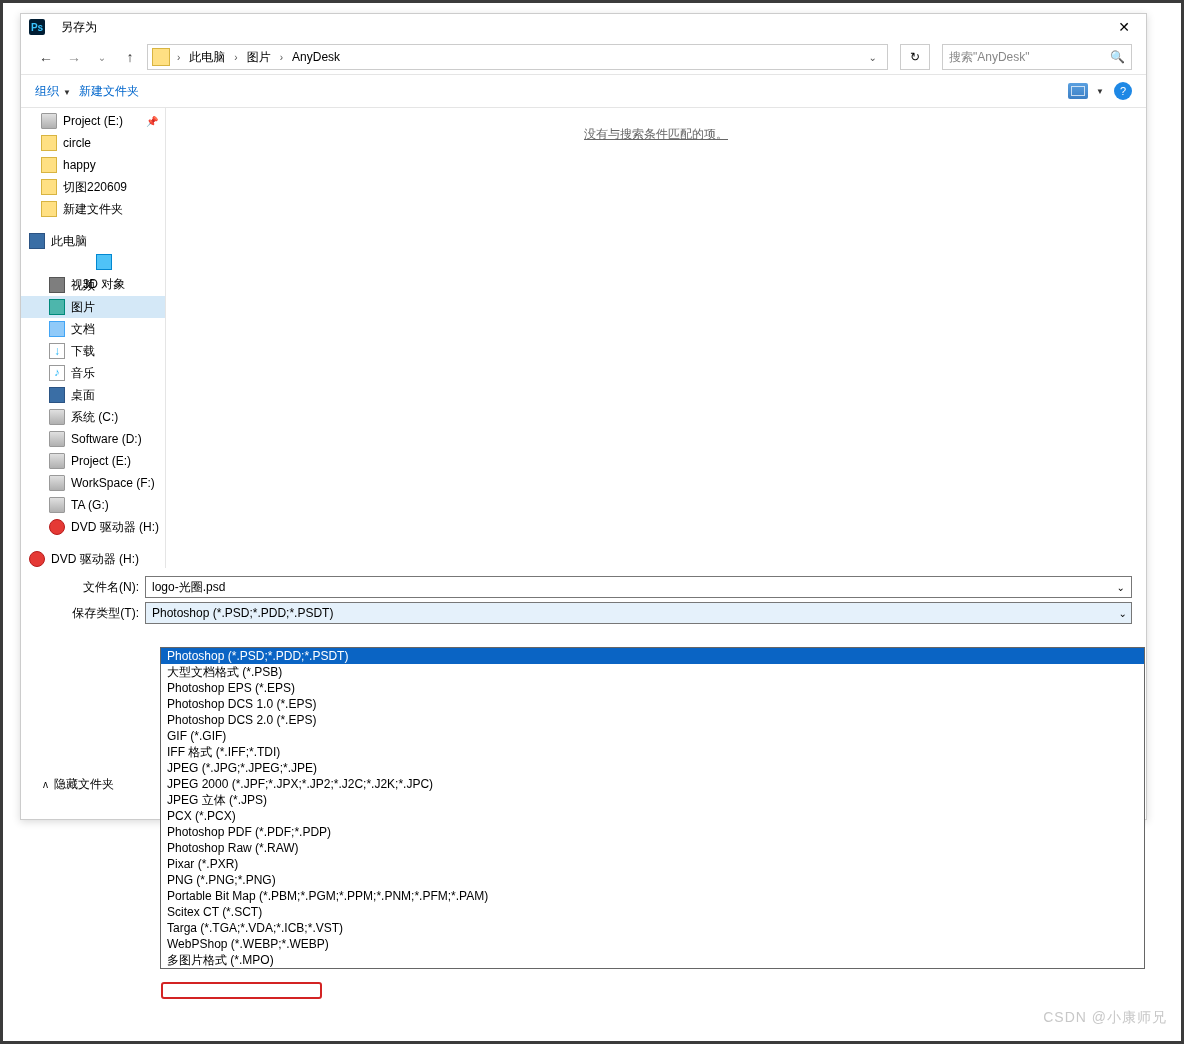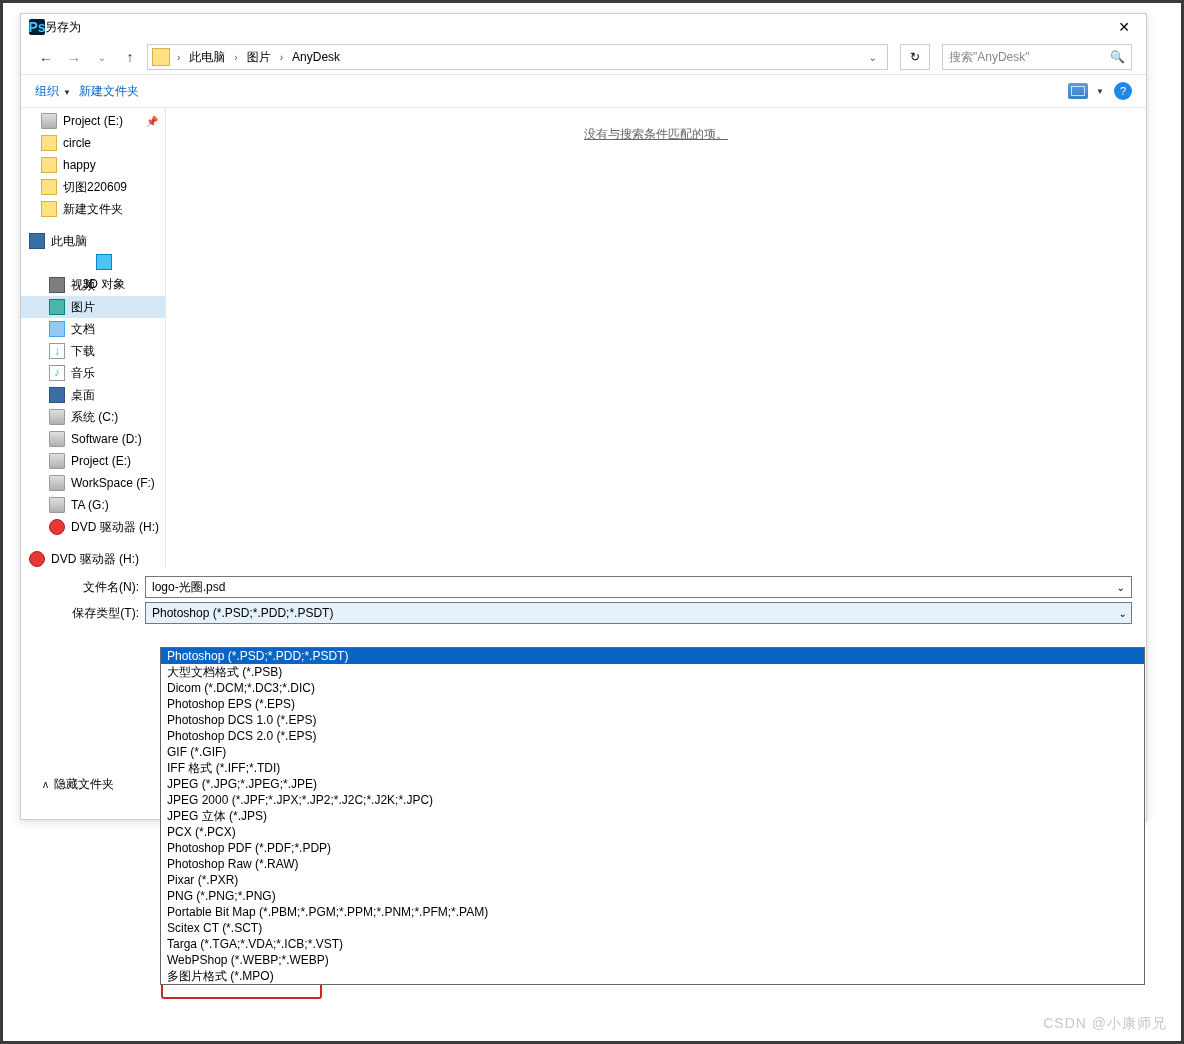--- a/index.html
+++ b/index.html
@@ -1,20 +1,20 @@
 <!DOCTYPE html>
 <html><head>
 <meta charset="utf-8">
 <style>
   * { box-sizing: border-box; font-family: "Microsoft YaHei", "Segoe UI", sans-serif; }
   body { margin: 0; background: #fff; font-size: 12px; color: #000; }
   .canvas { width: 1184px; height: 1044px; background: #fff; position: relative; border:3px solid #3b3b3b; }
   .dialog { position: absolute; left: 17px; top: 10px; width: 1127px; height: 807px; background:#fff; border:1px solid #ccc; box-shadow:0 2px 8px rgba(0,0,0,.15); }
   .titlebar { height: 26px; display:flex; align-items:center; padding:0 8px; position:relative; }
-  .ps-icon { width:16px; height:16px; background:#001d33; color:#3cc5ff; display:flex; align-items:center; justify-content:center; font-size:14px; font-weight:bold; border-radius:2px; margin-right:0; }
+  .ps-icon { width:16px; height:16px; background:#001d33; color:#3cc5ff; display:flex; align-items:center; justify-content:center; font-size:10px; font-weight:bold; border-radius:2px; margin-right:16px; }
   .title { font-size:12px; }
   .close-x { position:absolute; right:0; top:0; width:44px; height:26px; display:flex; align-items:center; justify-content:center; font-size:14px; }
   .navrow { height: 34px; display:flex; align-items:center; padding:0 14px; gap:6px; }
   .nav-arrow { width:22px; text-align:center; color:#888; font-size:14px; }
   .nav-arrow.enabled { color:#333; }
   .up-arrow { width:22px; font-size:14px; text-align:center; color:#333;}
   .addr { flex:1; display:flex; align-items:center; border:1px solid #ccc; height:26px; padding:0 4px; gap:4px; }
   .addr .fico { width:18px; height:18px; background:#ffe083; border:1px solid #d8b441; }
   .crumb { display:flex; align-items:center; gap:2px; padding:0 2px; }
   .chev { font-size:10px; color:#555; padding:0 3px;}
@@ -55,21 +55,21 @@
   .finput { flex:1; height:22px; border:1px solid #777; padding:0 6px; display:flex; align-items:center; }
   .fselect { flex:1; height:22px; border:1px solid #777; padding:0 6px; display:flex; align-items:center; background:#e5f1fb; position:relative;}
   .fselect .dd { position:absolute; right:4px; font-size:10px;}
   .hide-folders { display:flex; align-items:center; gap:6px; margin-top:152px; padding-left:8px;}
   .hide-folders .caret { font-size:10px;}
   
   .droplist { position:absolute; left:157px; top:644px; width:985px; background:#fff; border:1px solid #666; z-index:20; }
   .dl-item { padding:1px 6px; height:16px; line-height:15px; font-size:12px; white-space:nowrap; overflow:hidden;}
   .dl-item.hl { background:#0a64c4; color:#fff; }
   .redbox { position:absolute; border:2px solid #d32323; border-radius:3px; pointer-events:none; }
-  .watermark { position:absolute; right:14px; bottom:8px; color:#c8c8c8; font-size:14px; letter-spacing:1px;}
+  .watermark { position:absolute; right:14px; bottom:14px; color:#c8c8c8; font-size:14px; letter-spacing:1px;}
 </style>
 </head>
 <body>
 
 <div class="canvas">
   <div class="dialog">
 
     <div class="titlebar">
       <div class="ps-icon">Ps</div>
       <div class="title">另存为</div>
@@ -230,21 +230,20 @@
       <div class="hide-folders">
         <span class="caret">ʌ</span>
         <span>隐藏文件夹</span>
       </div>
     </div>
   </div>
 
   <div class="droplist" id="format-drop">
       <div class="dl-item hl">Photoshop (*.PSD;*.PDD;*.PSDT)</div>
       <div class="dl-item">大型文档格式 (*.PSB)</div>
-      <div class="dl-item">Dicom (*.DCM;*.DC3;*.DIC)</div>
       <div class="dl-item">Photoshop EPS (*.EPS)</div>
       <div class="dl-item">Photoshop DCS 1.0 (*.EPS)</div>
       <div class="dl-item">Photoshop DCS 2.0 (*.EPS)</div>
       <div class="dl-item">GIF (*.GIF)</div>
       <div class="dl-item">IFF 格式 (*.IFF;*.TDI)</div>
       <div class="dl-item">JPEG (*.JPG;*.JPEG;*.JPE)</div>
       <div class="dl-item">JPEG 2000 (*.JPF;*.JPX;*.JP2;*.J2C;*.J2K;*.JPC)</div>
       <div class="dl-item">JPEG 立体 (*.JPS)</div>
       <div class="dl-item">PCX (*.PCX)</div>
       <div class="dl-item">Photoshop PDF (*.PDF;*.PDP)</div>

